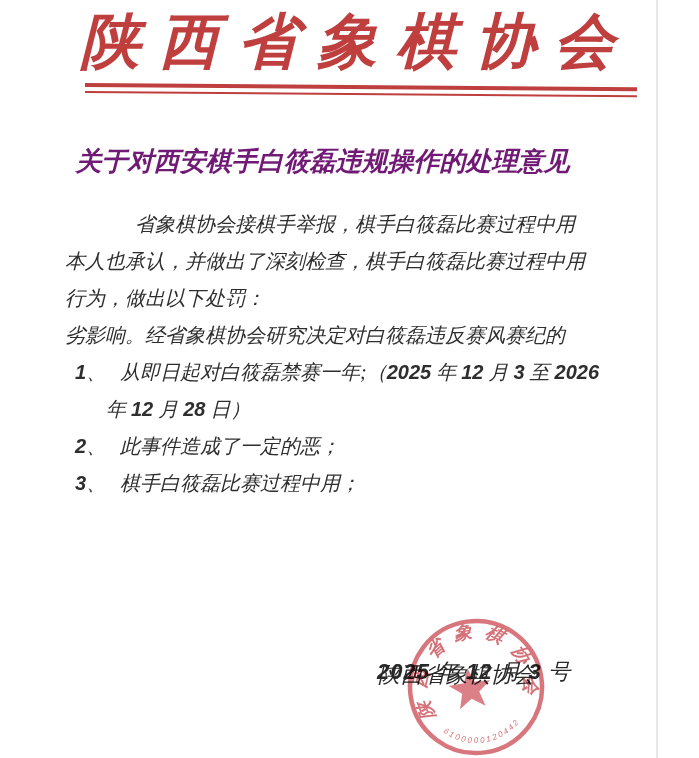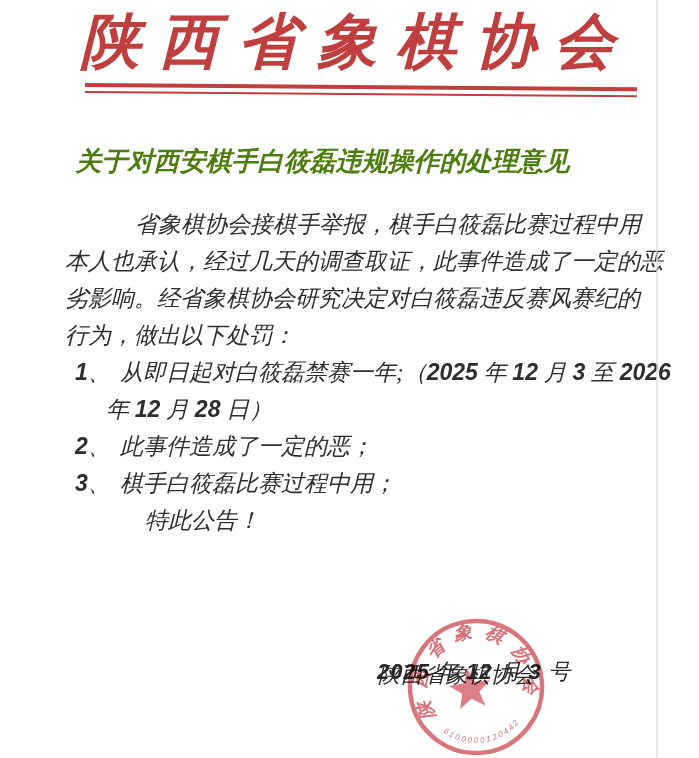--- a/index.html
+++ b/index.html
@@ -28,27 +28,27 @@
     white-space:nowrap;
   }
   .rules{position:absolute;left:85px;top:83px;width:552px;transform:rotate(0.45deg);transform-origin:left center;}
   .rule-thick{height:4px;background:var(--red);}
   .rule-thin{height:2px;background:var(--red);margin-top:4px;}
   
   .doc-title{
     position:absolute;top:144px;left:0;width:645px;
     text-align:center;
     font-size:26px;font-weight:700;
-    color:#4d7c0f;
+    color:#701a75;
     white-space:nowrap;
   }
   
   .body{
     position:absolute;top:206px;left:65px;width:585px;
-    font-size:23px;line-height:37px;
+    font-size:20px;line-height:37px;
     color:var(--ink);
   }
   .pline{white-space:nowrap;}
   .pline.indent{text-indent:70px;}
   .item{display:flex;}
   .inum{
     flex:0 0 55px;box-sizing:border-box;padding-left:10px;
     white-space:nowrap;
   }
   .itext{flex:1;}
@@ -105,23 +105,23 @@
 
   <div class="rules">
     <div class="rule-thick"></div>
     <div class="rule-thin"></div>
   </div>
 
   <div class="doc-title">关于对西安棋手白筱磊违规操作的处理意见</div>
 
   <div class="body">
     <div class="pline indent">省象棋协会接棋手举报，棋手白筱磊比赛过程中用</div>
-    <div class="pline">本人也承认，经过几天的调查取证，此事件造成了一定的恶</div>
+    <div class="pline">本人也承认，并做出了深刻检查，棋手白筱磊比赛过程中用</div>
+    <div class="pline">行为，做出以下处罚：</div>
     <div class="pline">劣影响。经省象棋协会研究决定对白筱磊违反赛风赛纪的</div>
-    <div class="pline">行为，做出以下处罚：</div>
 
     <div class="item">
       <span class="inum"><b>1</b>、</span>
       <span class="itext">
         <div>从即日起对白筱磊禁赛一年;（<b>2025</b> 年 <b>12</b> 月 <b>3</b> 至 <b>2026</b></div>
         <div class="cont">年 <b>12</b> 月 <b>28</b> 日）</div>
       </span>
     </div>
 
     <div class="item">
@@ -131,21 +131,20 @@
       </span>
     </div>
 
     <div class="item">
       <span class="inum"><b>3</b>、</span>
       <span class="itext">
         <div>棋手白筱磊比赛过程中用；</div>
       </span>
     </div>
 
-    <div class="closing">特此公告！</div>
   </div>
 
   <div class="sig-org">陕西省象棋协会</div>
   <div class="sig-date"><b>2025</b> 年 <b>12</b> 月 <b>3</b> 号</div>
 
   <svg class="seal" viewBox="0 0 150 150" xmlns="http://www.w3.org/2000/svg">
     <circle class="ring" cx="75" cy="75" r="66"></circle>
     <polygon class="star" points="69,55 74.3,69.7 89.9,70.2 77.6,79.8 81.9,94.8 69,86 56.1,94.8 60.4,79.8 48.1,70.2 63.7,69.7"></polygon>
     <path id="sealTopArc" d="M 31 96 A 49 49 0 1 1 119 96" fill="none"></path>
     <path id="sealBottomArc" d="M 23 94 A 55 55 0 0 0 127 94" fill="none"></path>

